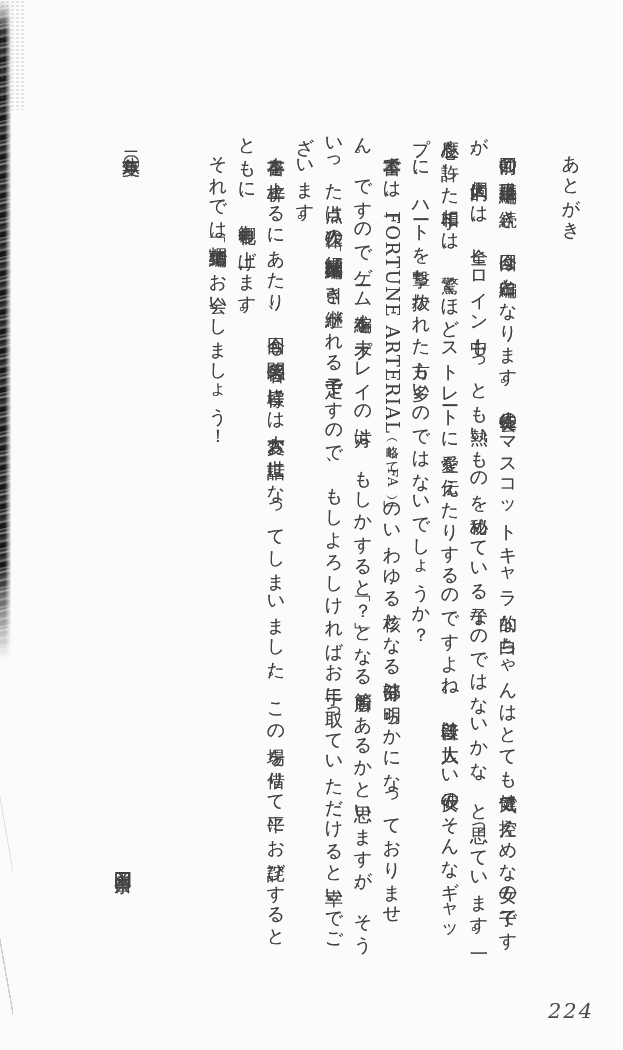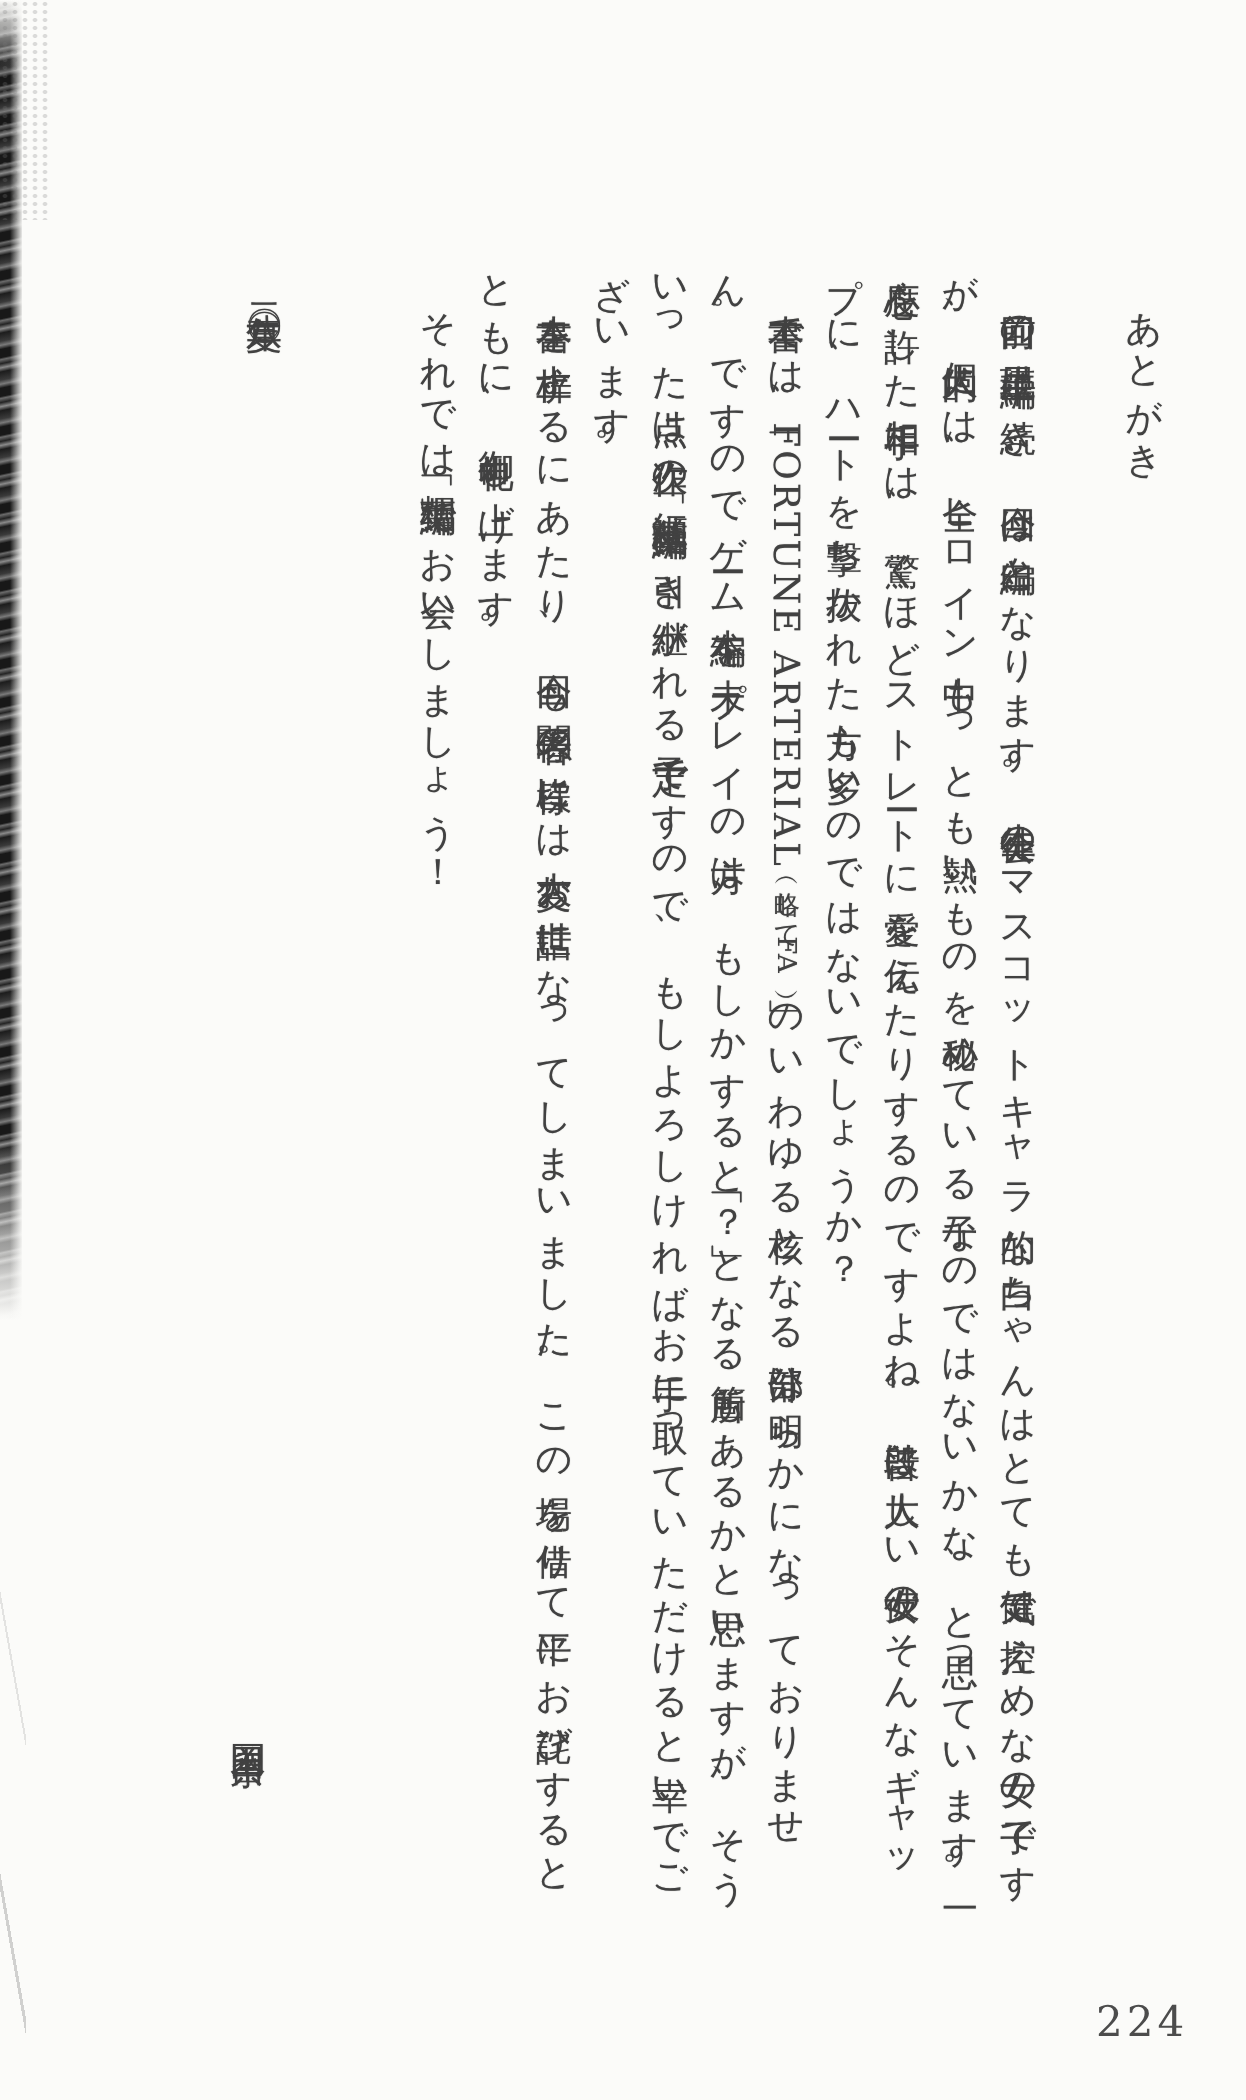--- a/index.html
+++ b/index.html
@@ -62,20 +62,21 @@
     font-size: 18px; font-weight: normal;
     margin: 0; text-indent: 1em;
     margin-block-end: 34px;
   }
   .afterword p { margin: 0; text-indent: 1em; }
   .small-paren { font-size: 13px; letter-spacing: 1px; }
   .date-line { position: absolute; top: 138px; left: 117px; }
   .author-signature { position: absolute; top: 858px; left: 109px; }
   .page-number {
     position: absolute; top: 999px; left: 548px;
+    font-style: italic;
     font-size: 21px;
     color: #4c4c4c;
     letter-spacing: 2px;
     font-family: "DejaVu Serif", serif;
   }
 </style>
 </head>
 <body>
 
 <div class="page">

